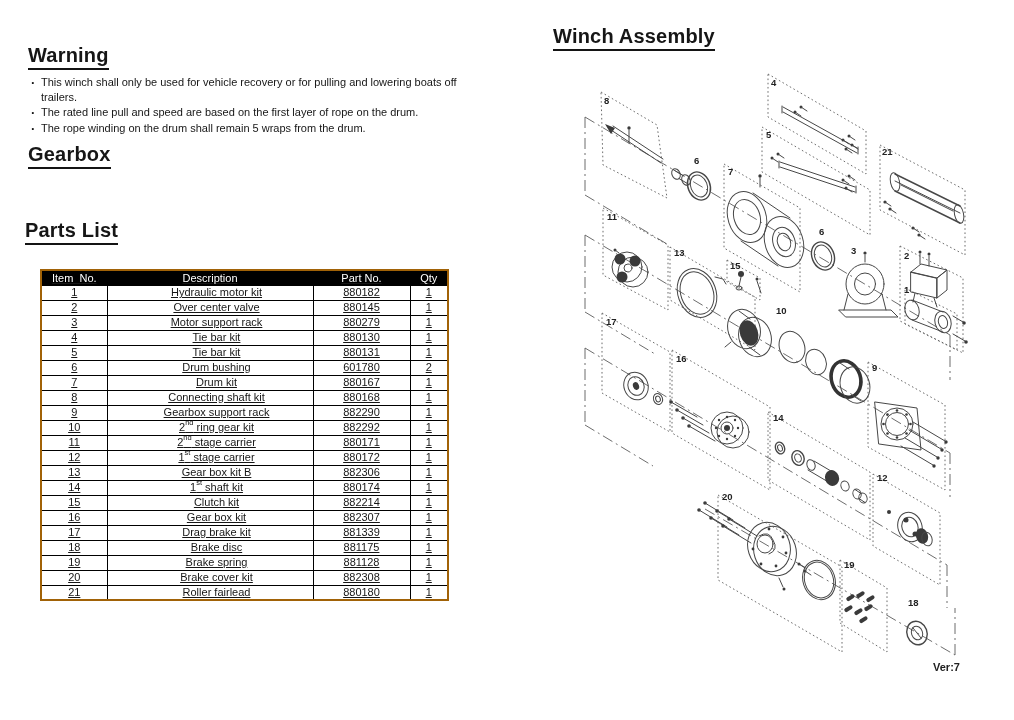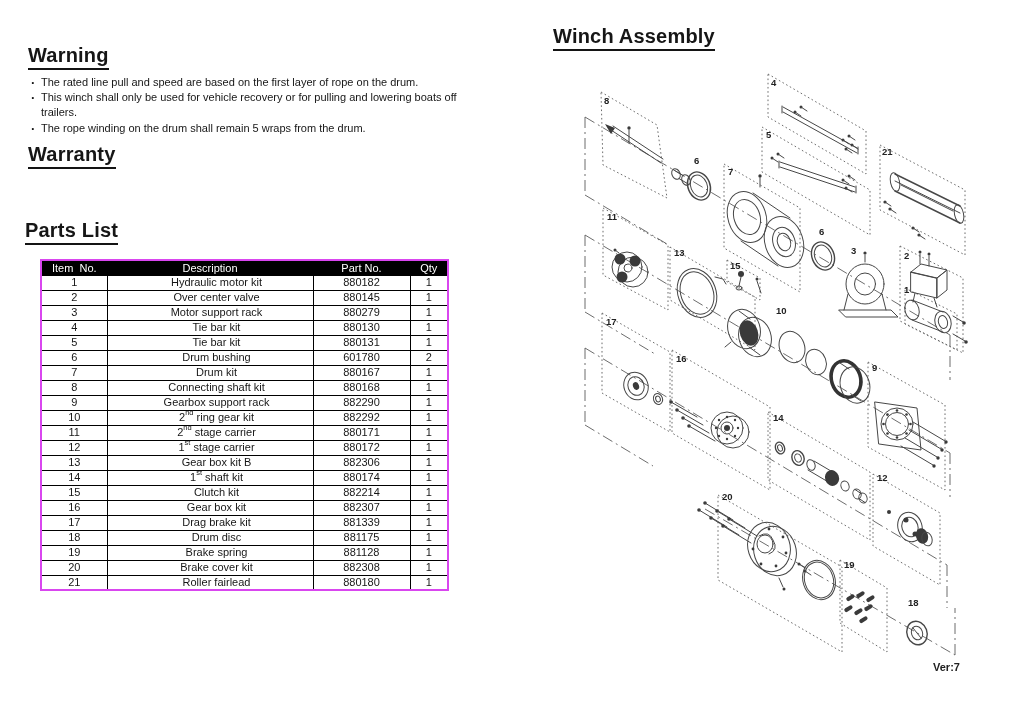--- a/index.html
+++ b/index.html
@@ -15,22 +15,22 @@
   .warranty  { position:absolute; left:28px; top:143px; width:448px; }
   .partslist { position:absolute; left:25px; top:219px; }
 
   ul.bullets { list-style:none; margin-top:5px; }
   ul.bullets li { font-size:11px; line-height:15.2px; padding-left:13px; position:relative; }
   ul.bullets li::before { content:"\00B7"; position:absolute; left:3px; top:0;
     font-weight:bold; font-size:13px; }
 
   .warranty p { font-size:11px; line-height:14.8px; margin:6px 0 0 8px; width:436px; }
 
-  table.parts { border-collapse:collapse; border:2px solid #d946ef; margin:14px 0 0 15px;
-    font-size:11px; table-layout:fixed; }
+  table.parts { border-collapse:collapse; border:2px solid #a16207; margin:24px 0 0 15px;
+    font-size:11px; table-layout:fixed;text-decoration:underline; }
   table.parts th { background:#000; color:#fff; font-weight:normal; height:15px;
     border:1px solid #000; white-space:pre; text-align:center; padding:0 2px; }
   table.parts td { border:1px solid #000; height:15px; padding:0 3px;
     text-align:center; line-height:1; }
   table.parts td.desc { text-align:center; padding-left:16px; }
   table.parts sup { font-size:7.5px; position:relative; top:-1px; line-height:0; }
   col.c-item{width:66px} col.c-desc{width:206px} col.c-part{width:97px} col.c-qty{width:38px}
 
   
   .assembly-title { position:absolute; left:553px; top:25px; }
@@ -46,28 +46,28 @@
   .ver     { font:bold 11px  "Liberation Sans",sans-serif; fill:#222; }
 </style>
 </head>
 <body>
 
 <div class="page">
 
   <section class="warning">
     <h2 class="sec">Warning</h2>
     <ul class="bullets">
+        <li>This winch shall only be used for vehicle recovery or for pulling and lowering boats off trailers.</li>
         <li>The rated line pull and speed are based on the first layer of rope on the drum.</li>
-        <li>This winch shall only be used for vehicle recovery or for pulling and lowering boats off trailers.</li>
         <li>The rope winding on the drum shall remain 5 wraps from the drum.</li>
       </ul>
   </section>
 
   <section class="warranty">
-    <h2 class="sec">Warranty</h2>
+    <h2 class="sec">Gearbox</h2>
   </section>
 
   <section class="partslist">
     <h2 class="sec">Parts List</h2>
     <table class="parts">
       <colgroup>
           <col class="c-item">
           <col class="c-desc">
           <col class="c-part">
           <col class="c-qty">
@@ -178,21 +178,21 @@
             <td class="">1</td>
           </tr>
           <tr>
             <td class="">17</td>
             <td class="desc">Drag brake kit</td>
             <td class="">881339</td>
             <td class="">1</td>
           </tr>
           <tr>
             <td class="">18</td>
-            <td class="desc">Drum disc</td>
+            <td class="desc">Brake disc</td>
             <td class="">881175</td>
             <td class="">1</td>
           </tr>
           <tr>
             <td class="">19</td>
             <td class="desc">Brake spring</td>
             <td class="">881128</td>
             <td class="">1</td>
           </tr>
           <tr>

